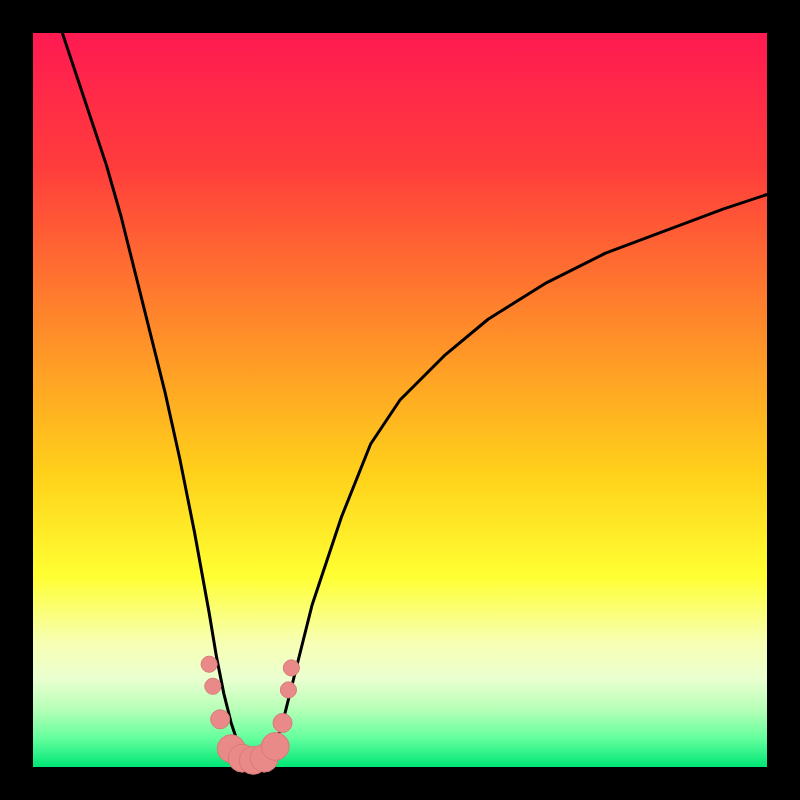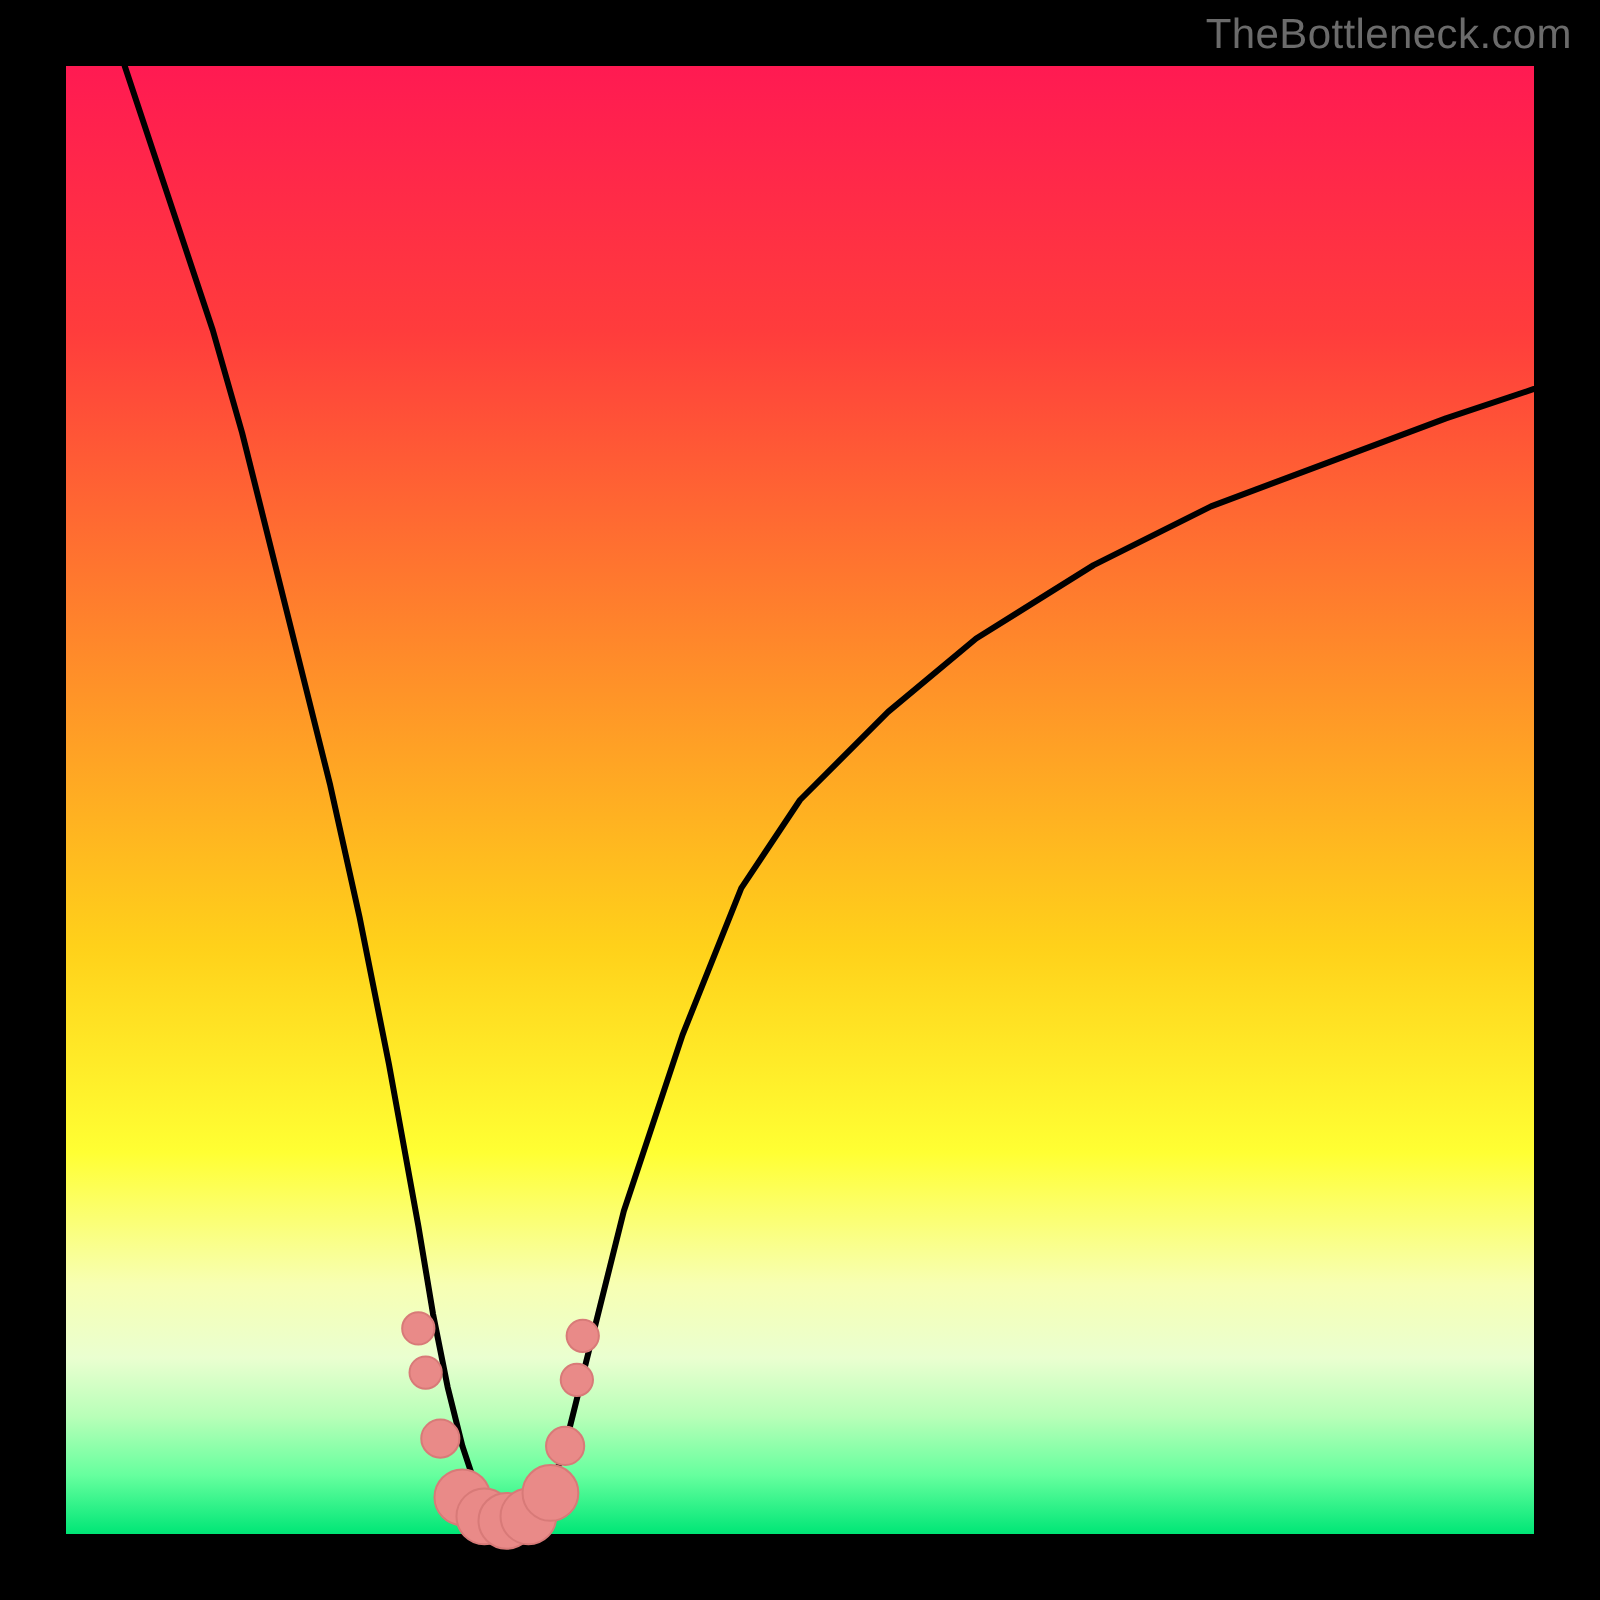--- a/index.html
+++ b/index.html
@@ -62,14 +62,13 @@
         <circle cx="209.19" cy="725.19" r="13.95" fill="#e98a88" stroke="#d87a78" stroke-width="1"></circle>
         <circle cx="220.20" cy="727.39" r="13.95" fill="#e98a88" stroke="#d87a78" stroke-width="1"></circle>
         <circle cx="231.21" cy="725.19" r="13.95" fill="#e98a88" stroke="#d87a78" stroke-width="1"></circle>
         <circle cx="242.22" cy="713.45" r="13.95" fill="#e98a88" stroke="#d87a78" stroke-width="1"></circle>
         <circle cx="249.56" cy="689.96" r="9.54" fill="#e98a88" stroke="#d87a78" stroke-width="1"></circle>
         <circle cx="255.43" cy="656.93" r="8.07" fill="#e98a88" stroke="#d87a78" stroke-width="1"></circle>
         <circle cx="258.37" cy="634.91" r="8.07" fill="#e98a88" stroke="#d87a78" stroke-width="1"></circle>
       </g>
   </svg>
 
-  <div class="watermark">TheBottleneck.com</div>
 </div>
 
 </body></html>

